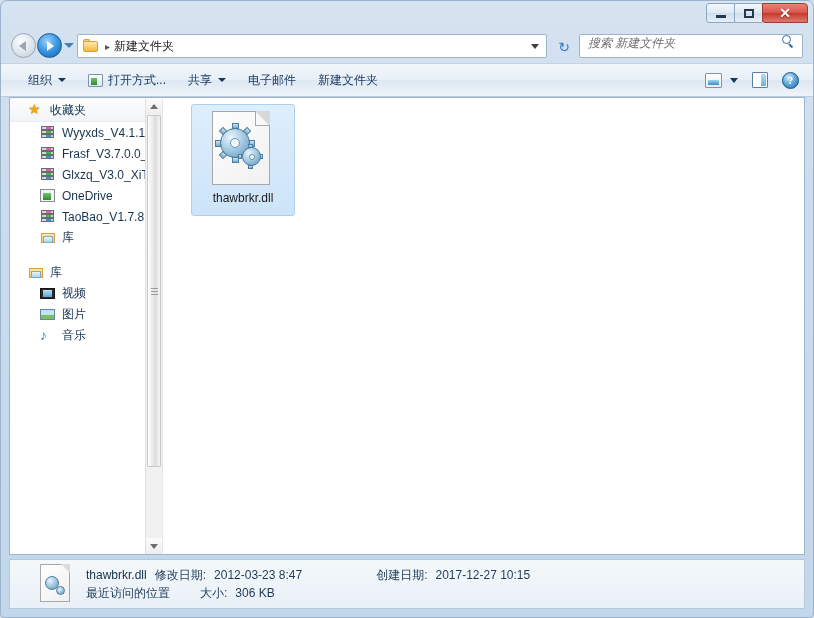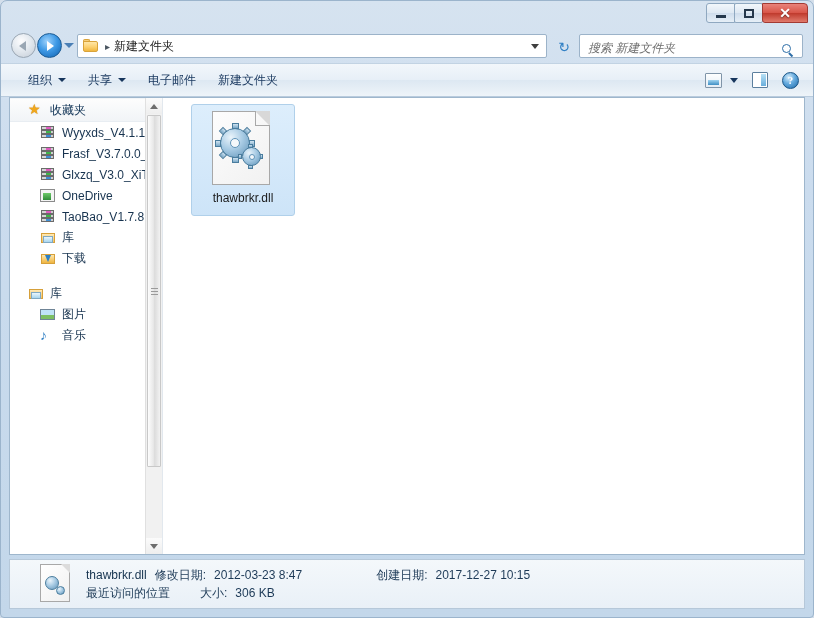--- a/index.html
+++ b/index.html
@@ -127,21 +127,21 @@
     width: 18px; height: 18px;
     color: #2f7fc4; font-size: 14px;
     display:flex; align-items:center; justify-content:center;
   }
   .searchbox {
     position: absolute; right: 10px; top: 5px; width: 224px; height: 24px;
     background: #ffffff;
     border: 1px solid #9cb3c9;
     border-radius: 2px;
     box-sizing: border-box;
-    display: flex; align-items: flex-end;
+    display: flex; align-items: flex-start;
   }
   .search-ph {
     font-size: 12px; color: #6f6f6f; font-style: italic; margin-left: 8px;
   }
   .search-icon {
     margin-left: auto; margin-right: 7px;
     width: 13px; height: 13px; position: relative;
   }
   .search-icon .ring {
     position:absolute; left:0; top:0; width:9px; height:9px;
@@ -555,20 +555,24 @@
       </span>
     </div>
   </div>
 
   <div class="toolbar">
     <div class="tb-item">
       <span>组织</span>
       <span class="tb-caret"></span>
     </div>
     <div class="tb-item">
+      <span class="ico-open"></span>
+      <span>打开方式...</span>
+    </div>
+    <div class="tb-item">
       <span>共享</span>
       <span class="tb-caret"></span>
     </div>
     <div class="tb-item">
       <span>电子邮件</span>
     </div>
     <div class="tb-item">
       <span>新建文件夹</span>
     </div>
 
@@ -628,38 +632,38 @@
           </span>
           <span>TaoBao_V1.7.8.</span>
         </div>
         <div class="nav-item">
           <span class="nav-ico ico-lib">
             <span class="lb"></span>
               <span class="lw"></span>
           </span>
           <span>库</span>
         </div>
-        <div class="nav-item">
-          <span class="nav-ico ico-dl">
-            <span class="db"></span>
-              <span class="ar"></span>
-          </span>
-          <span>下载</span>
-        </div>
 
         <div class="nav-gap"></div>
 
         <div class="nav-item lib-head">
           <span class="nav-ico ico-lib">
             <span class="lb"></span>
               <span class="lw"></span>
           </span>
           <span>库</span>
         </div>
 
+        <div class="nav-item">
+          <span class="nav-ico ico-vid">
+            <span class="fr"></span>
+              <span class="in"></span>
+          </span>
+          <span>视频</span>
+        </div>
         <div class="nav-item">
           <span class="nav-ico ico-pic">
             <span class="fr"></span>
               <span class="sky"></span>
           </span>
           <span>图片</span>
         </div>
         <div class="nav-item">
           <span class="nav-ico ico-music">♪</span>
           <span>音乐</span>

